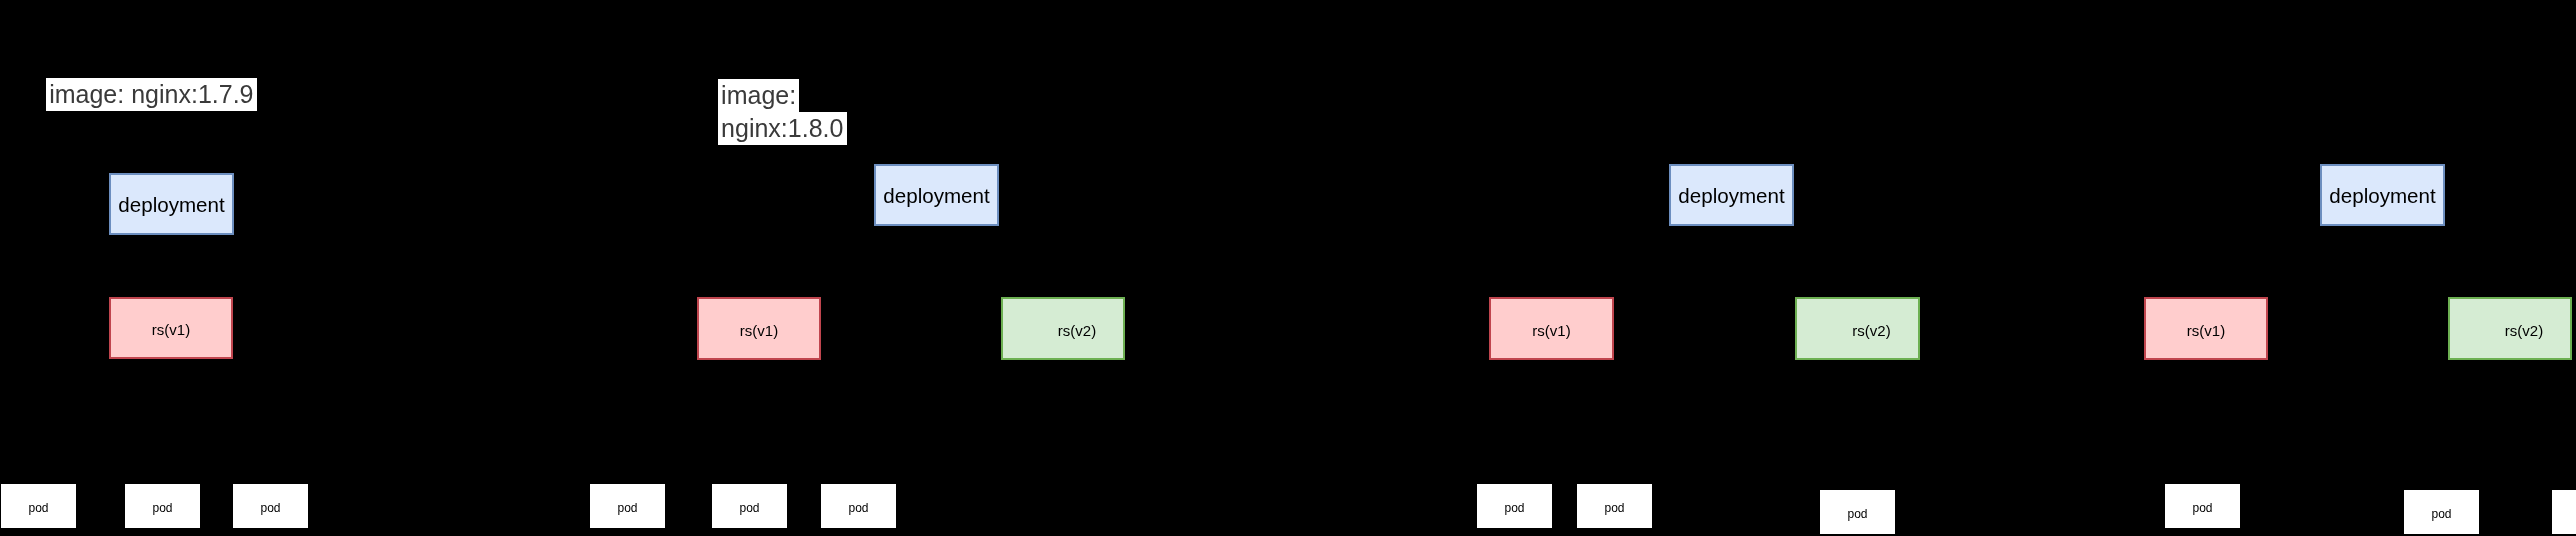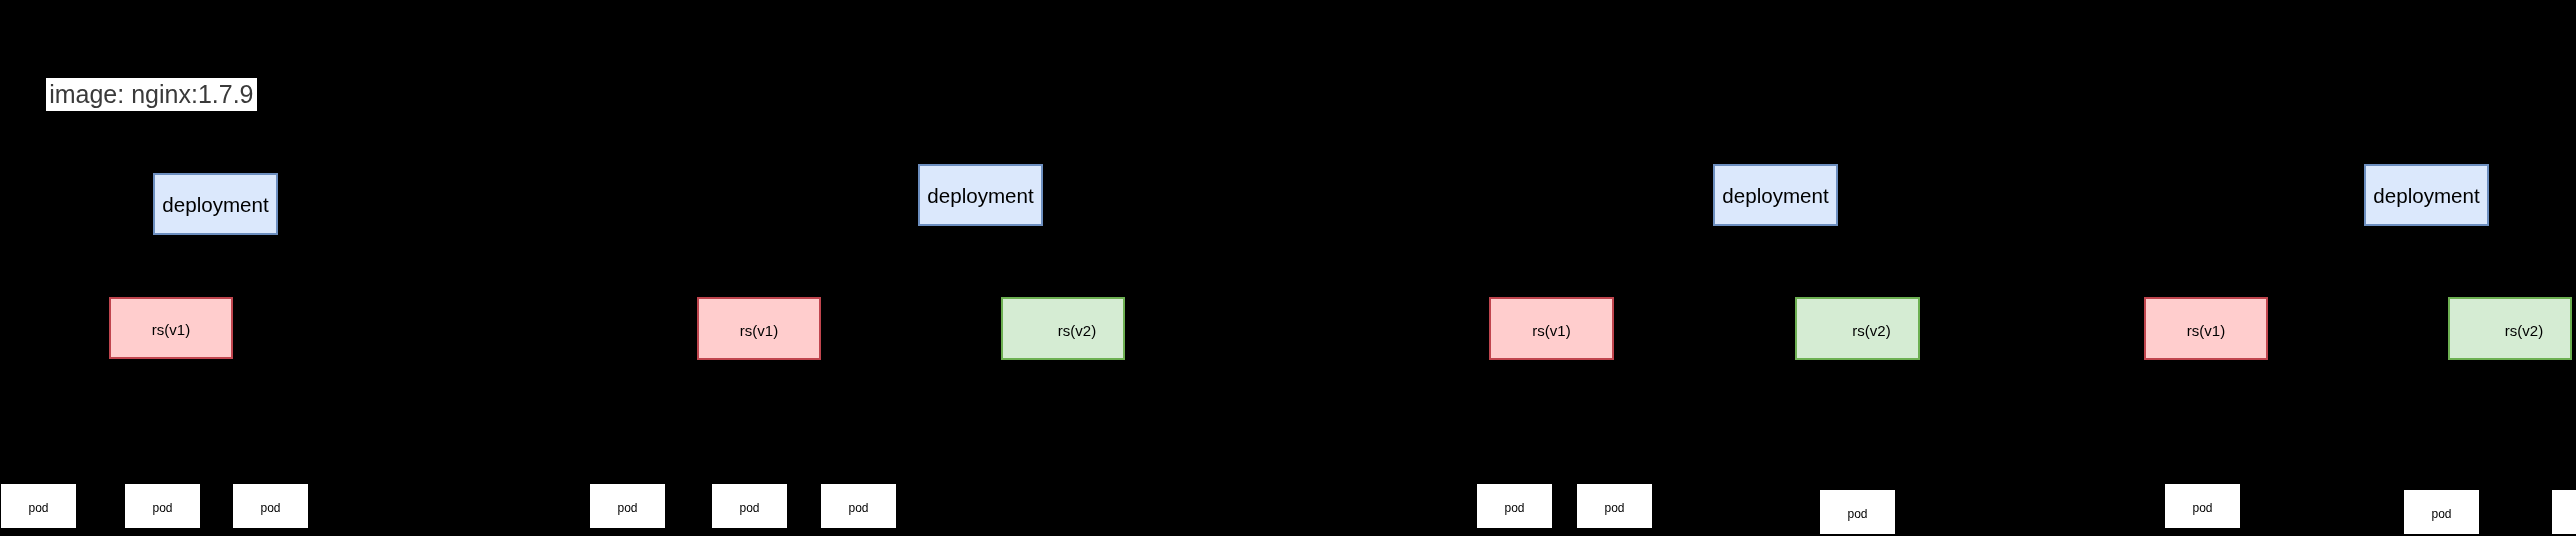--- a/index.html
+++ b/index.html
@@ -23,21 +23,20 @@
     justify-content: center;
     font-size: 15px;
     color: var(--node-text, #000000);
     line-height: 1;
     padding-top: 3.1px;
   }
   .node.deployment {
     background: var(--deployment-fill, #dbe8fc);
     border: 2.1px solid var(--deployment-border, #6c8ebf);
     font-size: 20.6px;
-    margin-left: 44px;
   }
   .node.rs-v1 {
     background: var(--rs-v1-fill, #ffcdcd);
     border: 2.1px solid var(--rs-v1-border, #c0454e);
   }
   .node.rs-v2 {
     background: var(--rs-v2-fill, #d5ecd3);
     border: 2.1px solid var(--rs-v2-border, #6db052);
     padding-left: 28px;
   }
@@ -62,20 +61,21 @@
 </head>
 <body>
 
 <div id="diagram">
     <div class="annotation" style="left: 3.1px; top: 78px;"><span class="line">image: nginx:1.7.9</span></div>
     <div class="node deployment" style="left: 109px; top: 173px; width: 125px; height: 62px;">deployment</div>
     <div class="node rs-v1" style="left: 109px; top: 297px; width: 124px; height: 62px;">rs(v1)</div>
     <div class="node pod" style="left: 1px; top: 484px; width: 75px; height: 44px;">pod</div>
     <div class="node pod" style="left: 125px; top: 484px; width: 75px; height: 44px;">pod</div>
     <div class="node pod" style="left: 233px; top: 484px; width: 75px; height: 44px;">pod</div>
+    <div class="annotation" style="left: 675px; top: 79px;"><span class="line">image:</span><span class="line">nginx:1.8.0</span></div>
     <div class="node deployment" style="left: 874px; top: 164px; width: 125px; height: 62px;">deployment</div>
     <div class="node rs-v1" style="left: 697px; top: 297px; width: 124px; height: 63px;">rs(v1)</div>
     <div class="node rs-v2" style="left: 1001px; top: 297px; width: 124px; height: 63px;">rs(v2)</div>
     <div class="node pod" style="left: 590px; top: 484px; width: 75px; height: 44px;">pod</div>
     <div class="node pod" style="left: 712px; top: 484px; width: 75px; height: 44px;">pod</div>
     <div class="node pod" style="left: 821px; top: 484px; width: 75px; height: 44px;">pod</div>
     <div class="node deployment" style="left: 1669px; top: 164px; width: 125px; height: 62px;">deployment</div>
     <div class="node rs-v1" style="left: 1489px; top: 297px; width: 125px; height: 63px;">rs(v1)</div>
     <div class="node rs-v2" style="left: 1795px; top: 297px; width: 125px; height: 63px;">rs(v2)</div>
     <div class="node pod" style="left: 1477px; top: 484px; width: 75px; height: 44px;">pod</div>

